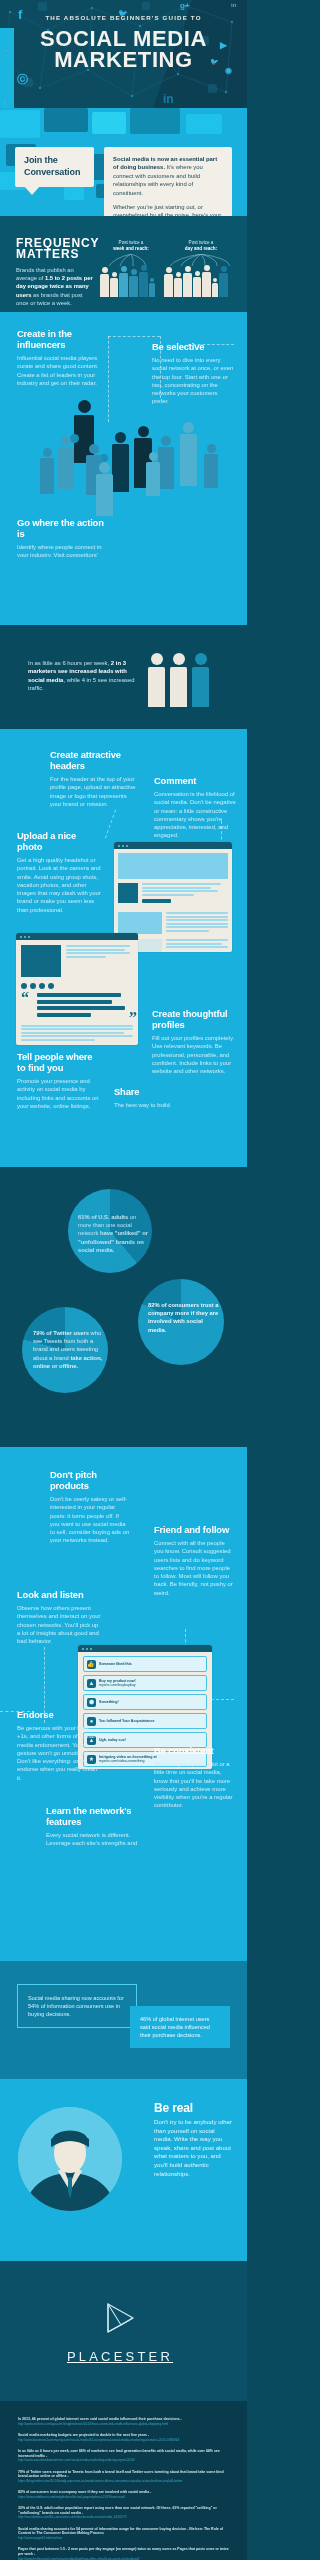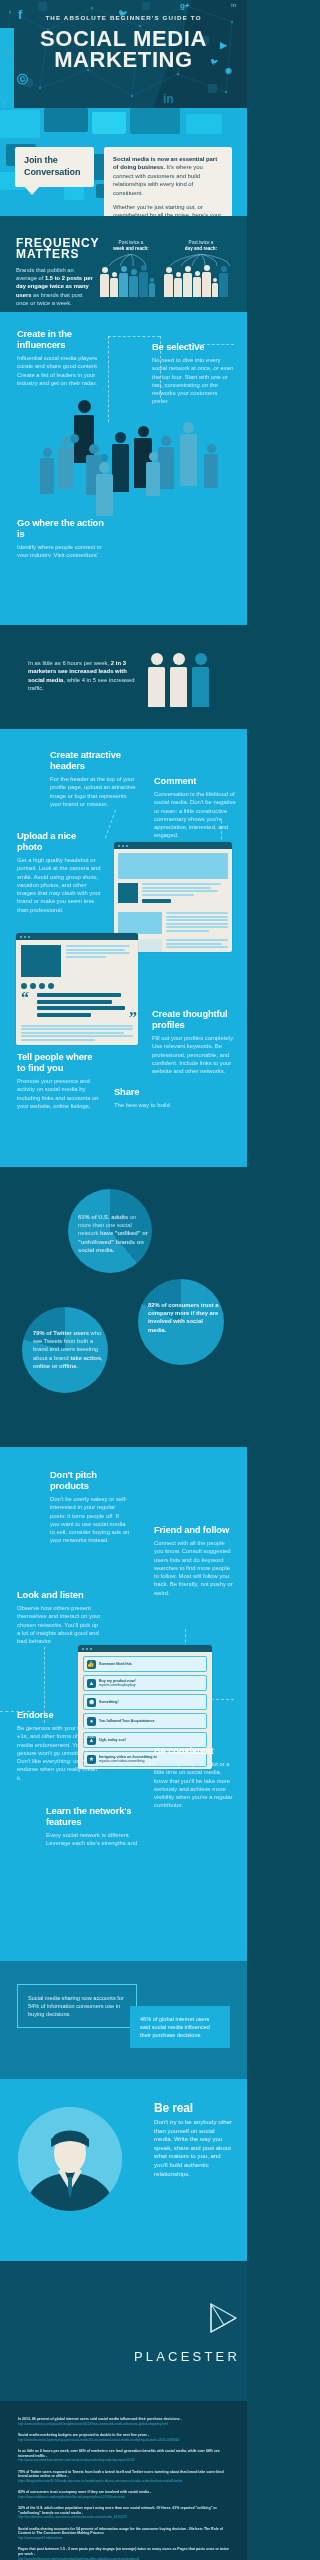--- a/index.html
+++ b/index.html
@@ -159,21 +159,21 @@
   .qbox2 { position:absolute; left:130px; top:45px; width:100px; background:#19b0dd;
     padding:9px 10px; font-size:5.6px; line-height:8px; color:#eaf9ff; }
 
   
   .bereal { background:#19b0dd; position:relative; height: 182px; }
   .avatar-wrap{ position:absolute; left:18px; top:28px; width:104px; height:104px;}
   .avatar-circle{ width:104px;height:104px;border-radius:50%;background:#5fcbe9;overflow:hidden;position:relative;}
 
   
   .logoband { background:#0b5067; height: 140px; position:relative; }
-  .logo-wrap{ position:absolute; left:0; right:7px; top:40px; text-align:right; }
+  .logo-wrap{ position:absolute; left:0; right:7px; top:40px; text-align:center;text-decoration:underline; }
   .logo-name{ font-size:13px; letter-spacing:3.2px; color:#e7f4f8; margin-top:10px; font-weight:normal;}
 
   
   .foot { background:#093b4c; padding:16px 18px 26px; }
   .foot-item { margin-bottom:7px; }
   .foot-t { font-size:3.5px; line-height:4.6px; color:#d3e9f0; font-weight:bold; }
   .foot-u { font-size:3.2px; line-height:4.4px; color:#3aa7c8; word-break:break-all; }
 </style>
 </head>
 <body>

